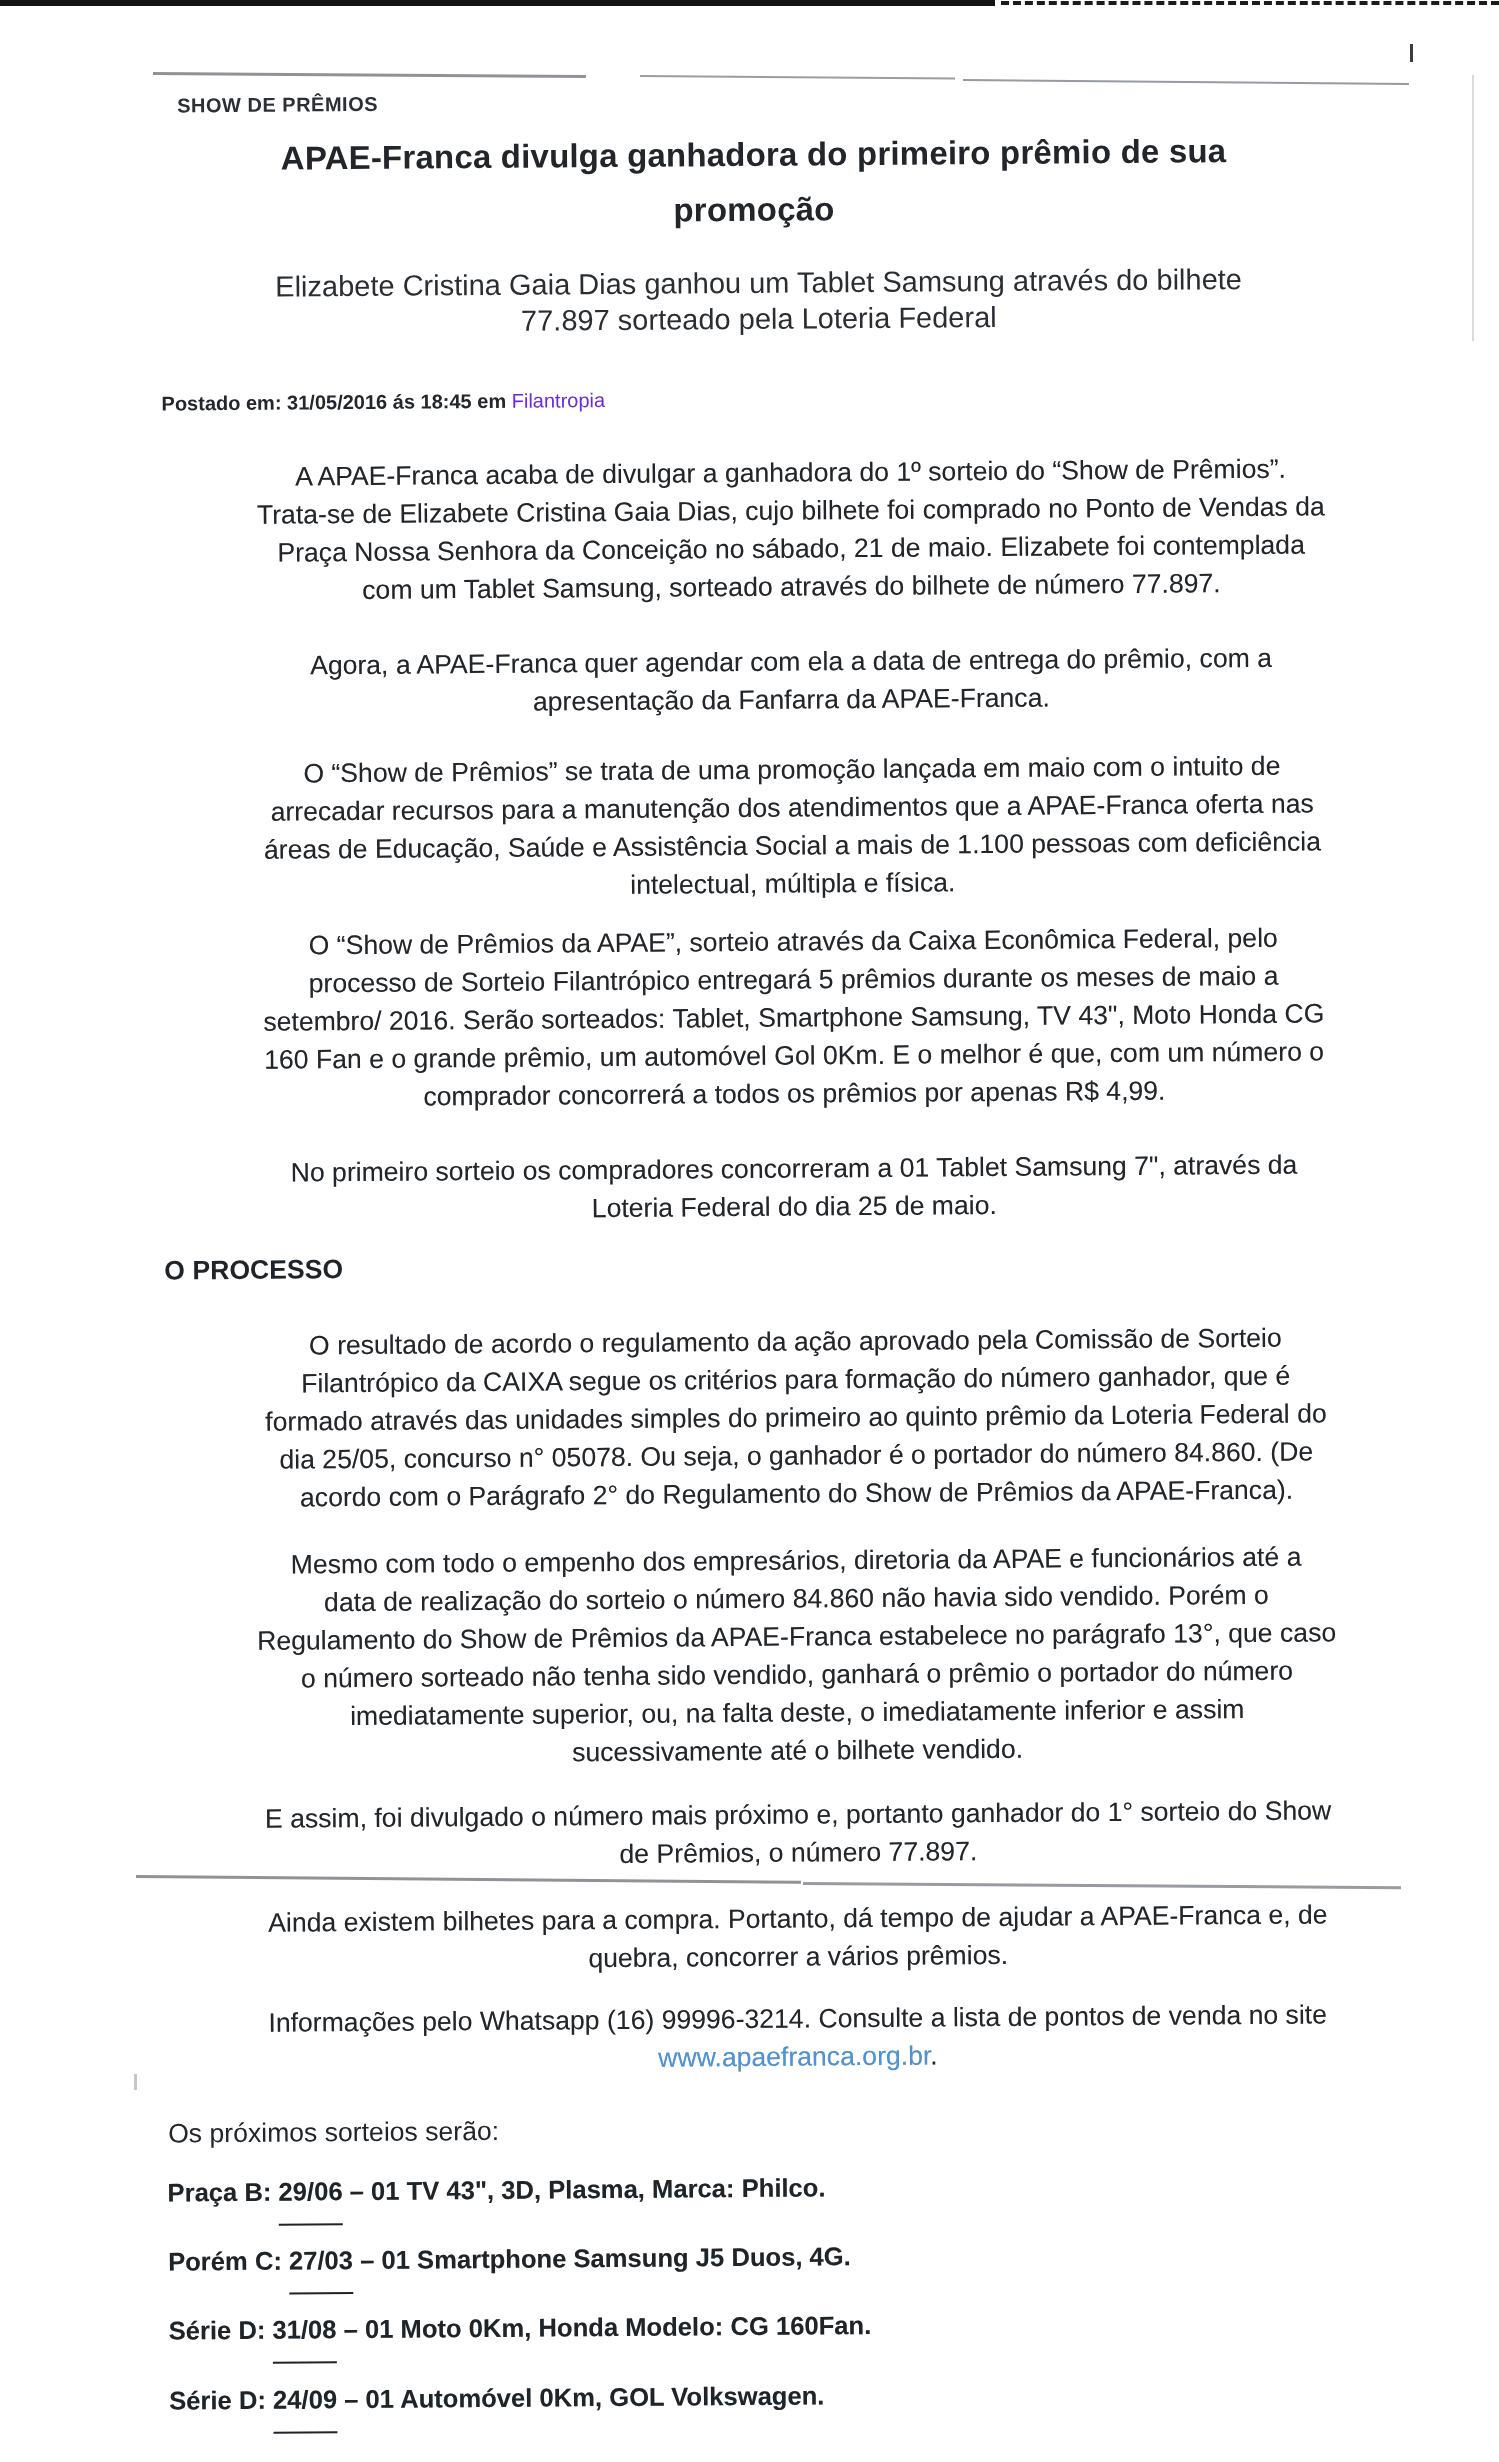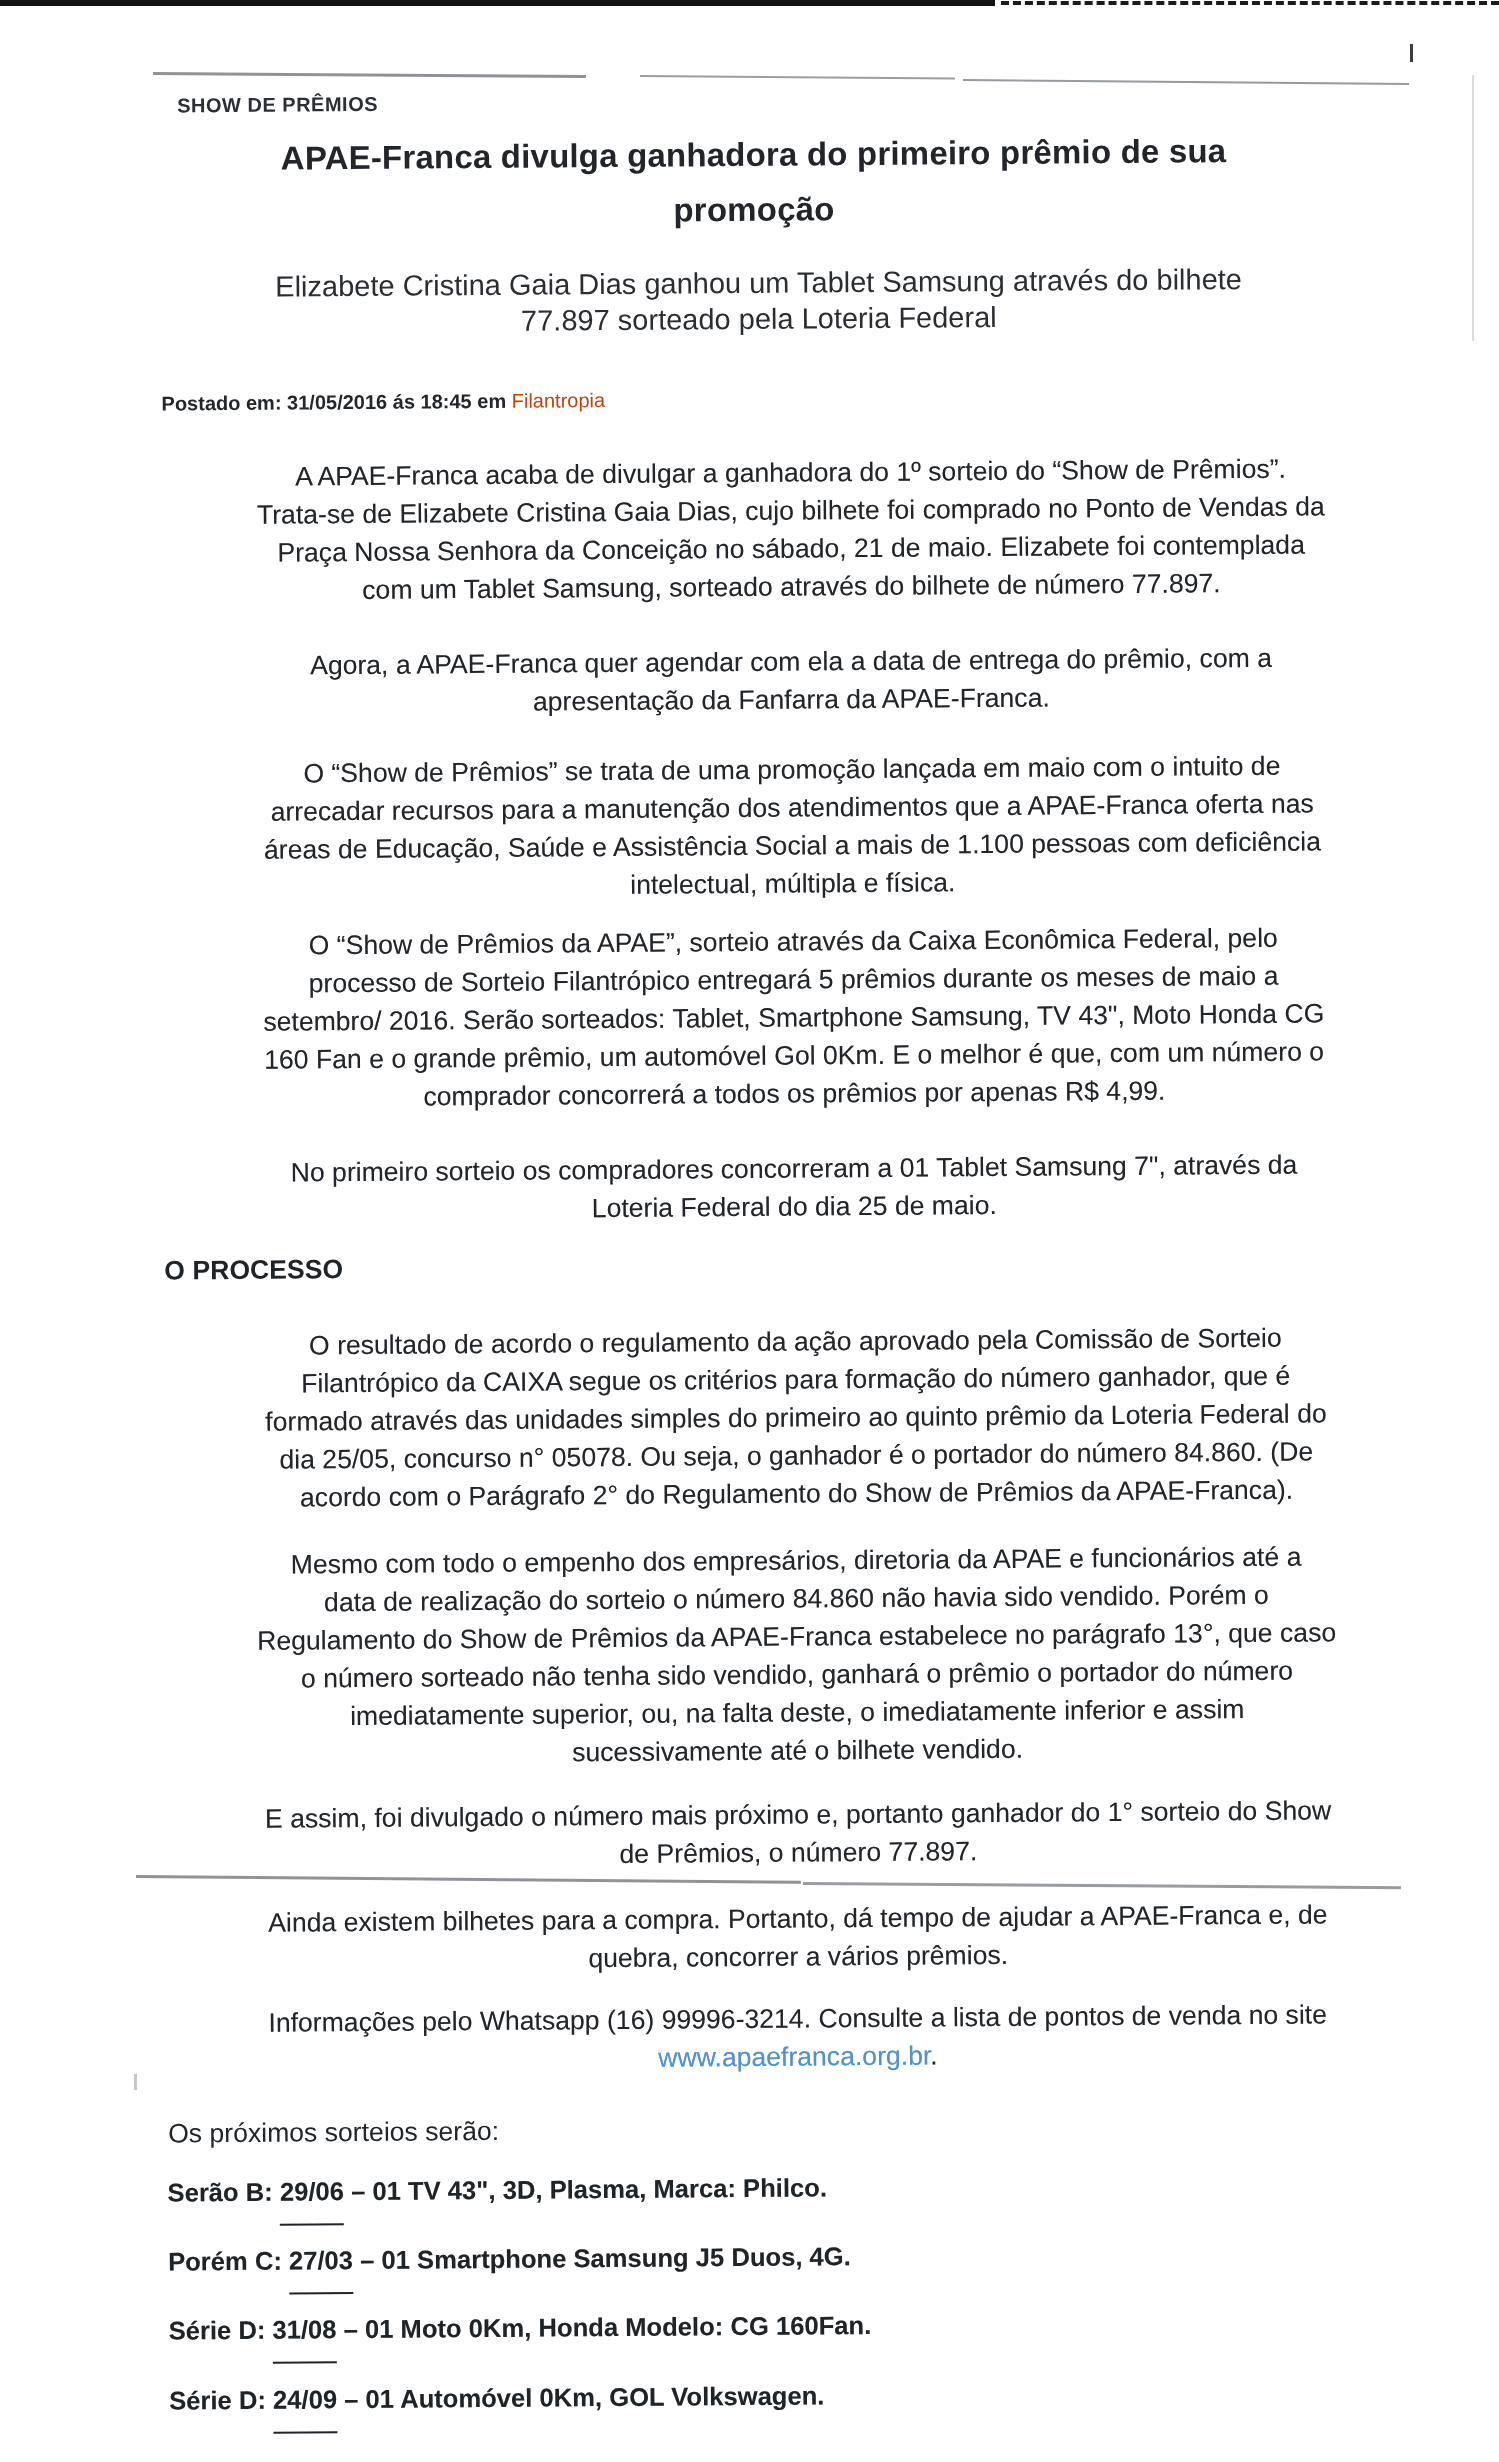--- a/index.html
+++ b/index.html
@@ -28,21 +28,21 @@
     position:absolute;inset:0;
     transform:rotate(-0.45deg);
     transform-origin:739px 1231px;
     color:#22262a;
   }
   .article > *{position:absolute;margin:0;}
   .label{left:186px;top:90px;font-size:20px;font-weight:600;letter-spacing:0.5px;color:#2c3036;}
   .title{left:171px;top:127px;width:1182px;font-size:33px;font-weight:700;line-height:55px;letter-spacing:0.2px;color:#22262b;white-space:pre-line;}
   .subtitle{left:170px;top:265px;width:1192px;font-size:29px;font-weight:400;line-height:36px;color:#2a2e33;white-space:pre-line;}
   .posted{left:168px;top:388px;font-size:20px;font-weight:700;color:#23272c;}
-  .cat-link{font-weight:400;color:#c2410c;text-decoration:none;margin-top:40px;}
+  .cat-link{font-weight:400;color:#6d28d9;text-decoration:none;margin-top:40px;}
   .para{font-size:26.6px;line-height:38px;width:1261px;white-space:pre-line;color:#22262a;text-shadow:0 0 0.5px rgba(34,38,42,.35);}
   .p1{left:166px;top:454px;}
   .p2{left:165px;top:643px;}
   .p3{left:165px;top:751px;}
   .p4{left:165px;top:923px;}
   .p5{left:164px;top:1150px;}
   .heading{left:164px;top:1251px;font-size:26.6px;font-weight:700;color:#1f2428;}
   .p6{left:164px;top:1323px;}
   .p7{left:163px;top:1542px;}
   .p8{left:163px;top:1796px;}
@@ -122,21 +122,21 @@
     <p class="para p8">E assim, foi divulgado o número mais próximo e, portanto ganhador do 1° sorteio do Show
 de Prêmios, o número 77.897.</p>
 
     <p class="para p9">Ainda existem bilhetes para a compra. Portanto, dá tempo de ajudar a APAE-Franca e, de
 quebra, concorrer a vários prêmios.</p>
 
     <p class="para p10"><span>Informações pelo Whatsapp (16) 99996-3214. Consulte a lista de pontos de venda no site</span><br><a class="site-link" href="#">www.apaefranca.org.br</a><span>.</span></p>
 
     <div class="intro">Os próximos sorteios serão:</div>
 
-    <div class="draw d0"><span>Serão B: </span><span class="draw-date">29/06</span><span> – 01 TV 43", 3D, Plasma, Marca: Philco.</span></div>
+    <div class="draw d0"><span>Praça B: </span><span class="draw-date">29/06</span><span> – 01 TV 43", 3D, Plasma, Marca: Philco.</span></div>
 
     <div class="draw d1"><span>Porém C: </span><span class="draw-date">27/03</span><span> – 01 Smartphone Samsung J5 Duos, 4G.</span></div>
 
     <div class="draw d2"><span>Série D: </span><span class="draw-date">31/08</span><span> – 01 Moto 0Km, Honda Modelo: CG 160Fan.</span></div>
 
     <div class="draw d3"><span>Série D: </span><span class="draw-date">24/09</span><span> – 01 Automóvel 0Km, GOL Volkswagen.</span></div>
 
   </div>
 </div>
 

